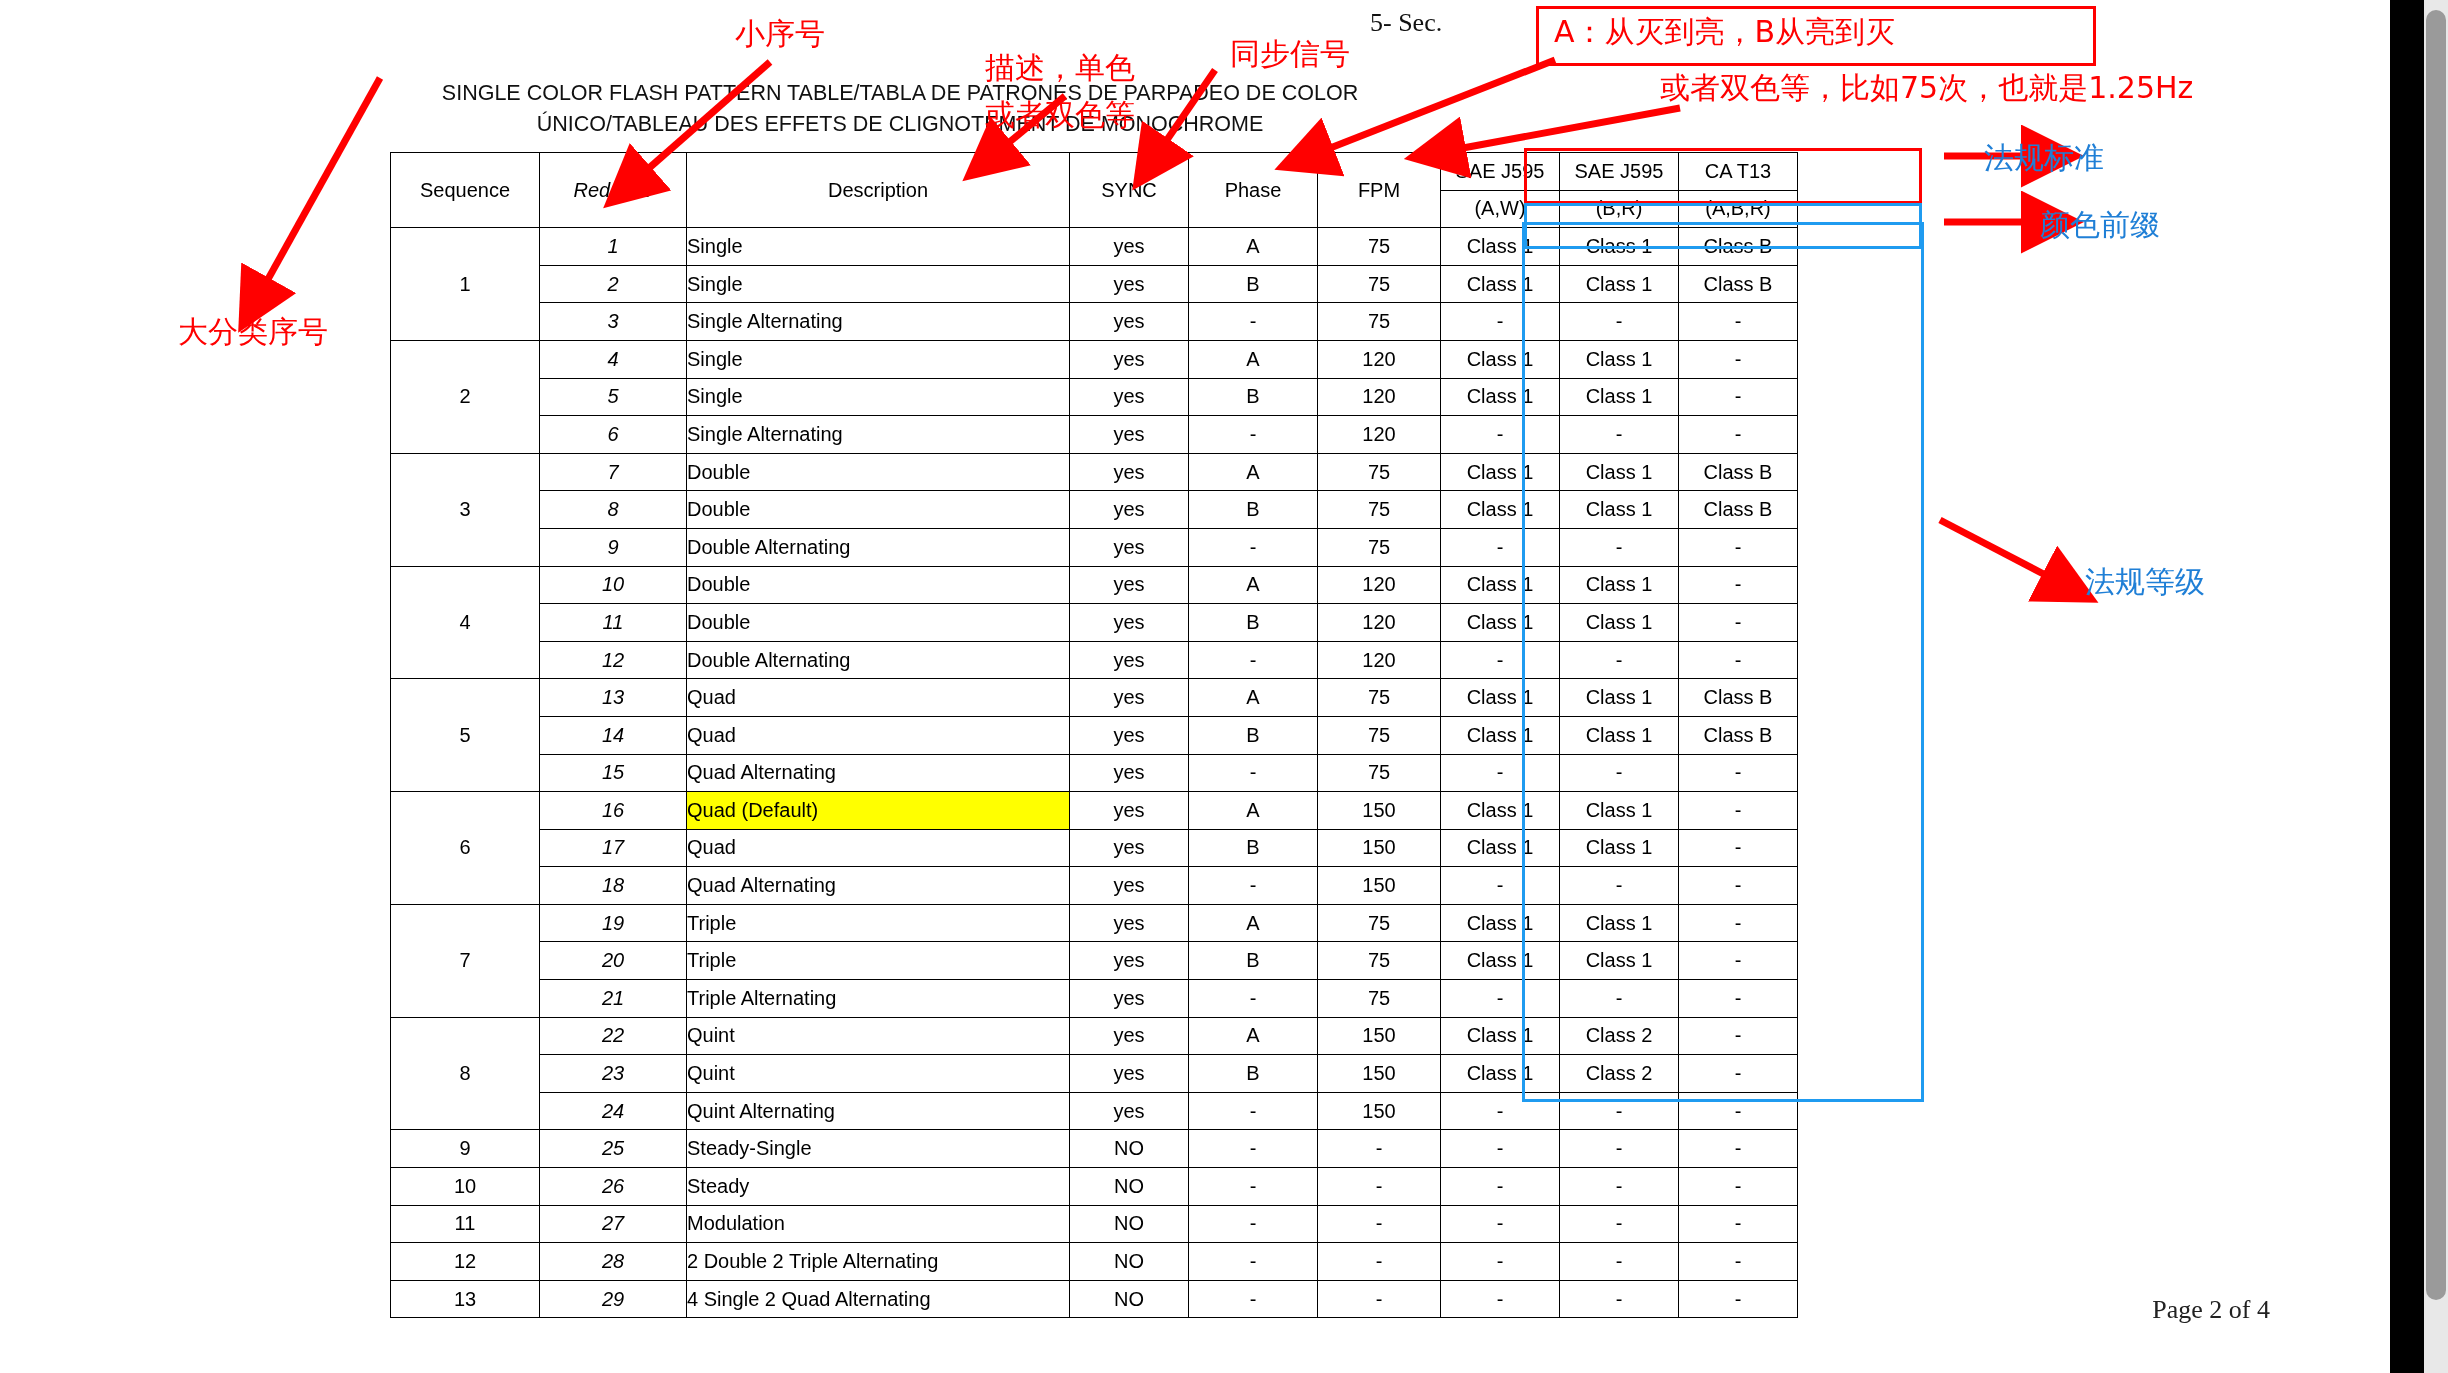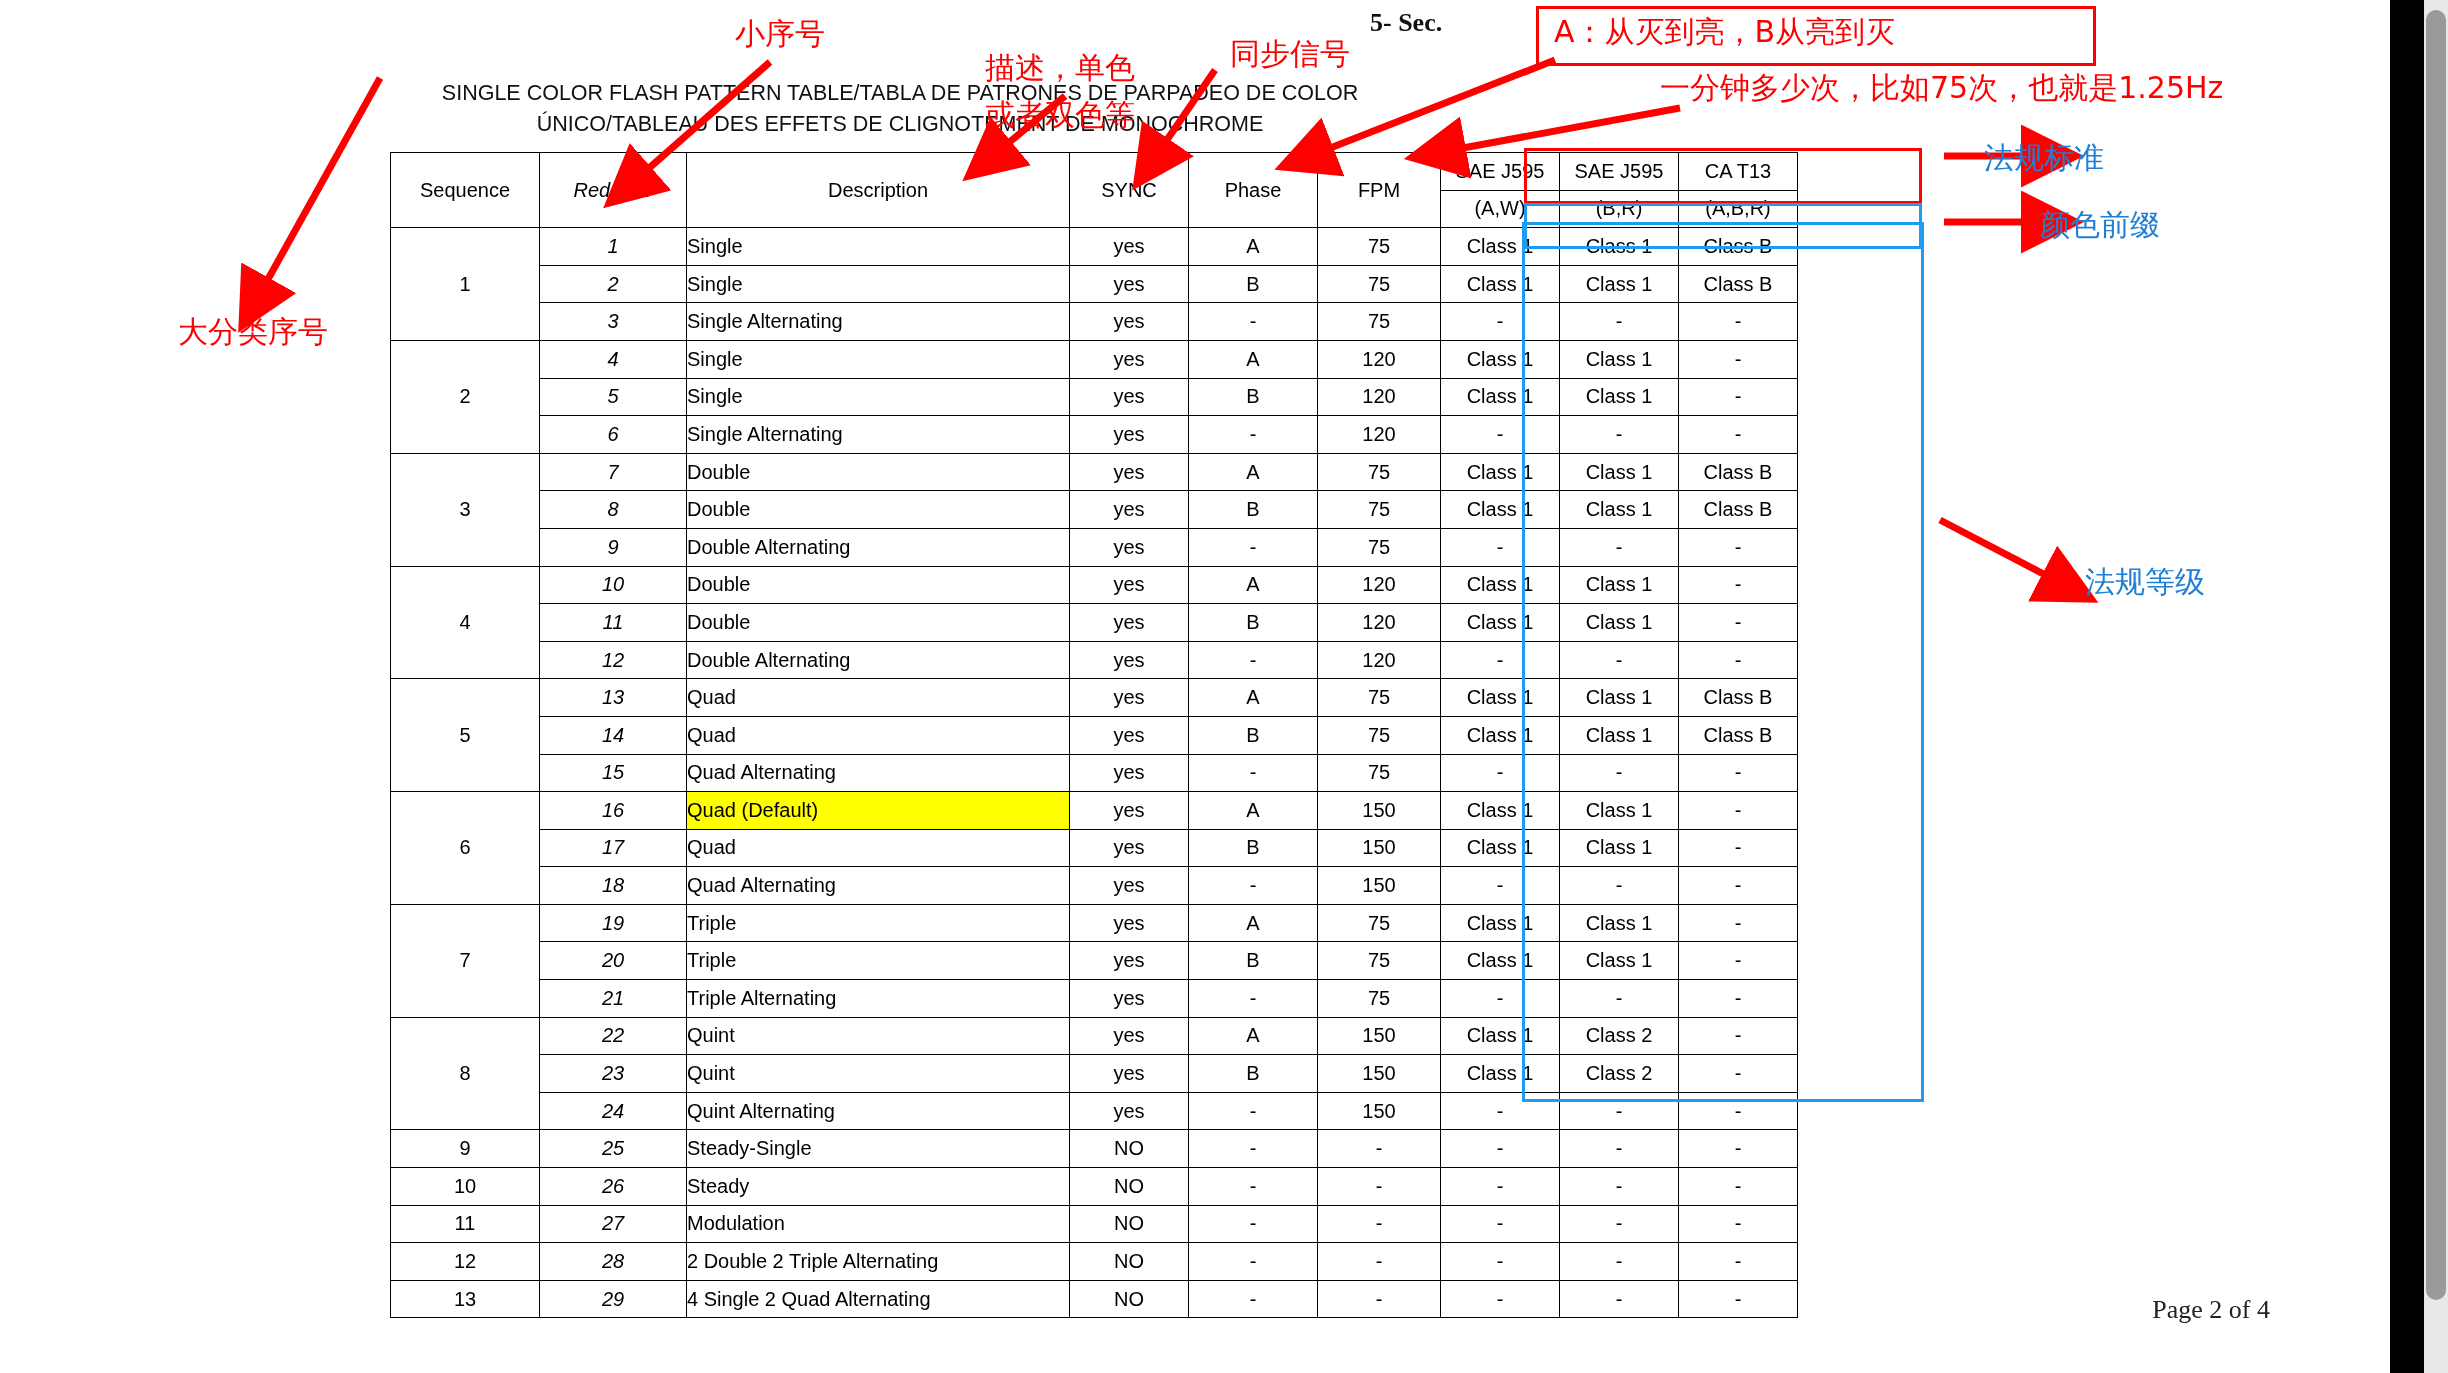--- a/index.html
+++ b/index.html
@@ -118,21 +118,20 @@
     color: #222;
     font-family: "Liberation Serif", serif;
   }
   .sec-label {
     position: absolute;
     left: 1370px;
     top: 8px;
     font-size: 26px;
     color: #111;
     font-family: "Liberation Serif", serif;
-    font-weight: bold;
   }
 </style>
 </head>
 <body>
 
 <div id="page">
   <div id="sheet">
 
     <div class="sec-label">5- Sec.</div>
 
@@ -496,21 +495,21 @@
       <line x1="1944" y1="222" x2="2035" y2="222" stroke="#ff0000" stroke-width="7" marker-end="url(#ah-red)"></line>
 
       <line x1="1940" y1="520" x2="2055" y2="580" stroke="#ff0000" stroke-width="7" marker-end="url(#ah-red)"></line>
     </svg>
 
     <div class="anno anno-red" style="left:735px;  top:14px;text-align:center;">小序号</div>
     <div class="anno anno-red" style="left:985px;  top:48px;">描述，单色</div>
     <div class="anno anno-red" style="left:985px;  top:95px;">或者双色等</div>
     <div class="anno anno-red" style="left:1230px; top:34px;">同步信号</div>
     <div class="anno anno-red" style="left:1554px; top:12px;">A：从灭到亮，B从亮到灭</div>
-    <div class="anno anno-red" style="left:1660px; top:68px;">一分钟多少次，比如75次，也就是1.25Hz</div>
+    <div class="anno anno-red" style="left:1660px; top:68px;">或者双色等，比如75次，也就是1.25Hz</div>
     <div class="anno anno-red" style="left:178px;  top:312px;">大分类序号</div>
     <div class="anno anno-blue" style="left:1984px; top:138px;">法规标准</div>
     <div class="anno anno-blue" style="left:2040px; top:205px;">颜色前缀</div>
     <div class="anno anno-blue" style="left:2085px; top:562px;">法规等级</div>
 
     <div class="page-footer">Page 2 of 4</div>
   </div>
 
   <div id="scrollbar-track">
     <div id="scrollbar-thumb"></div>

